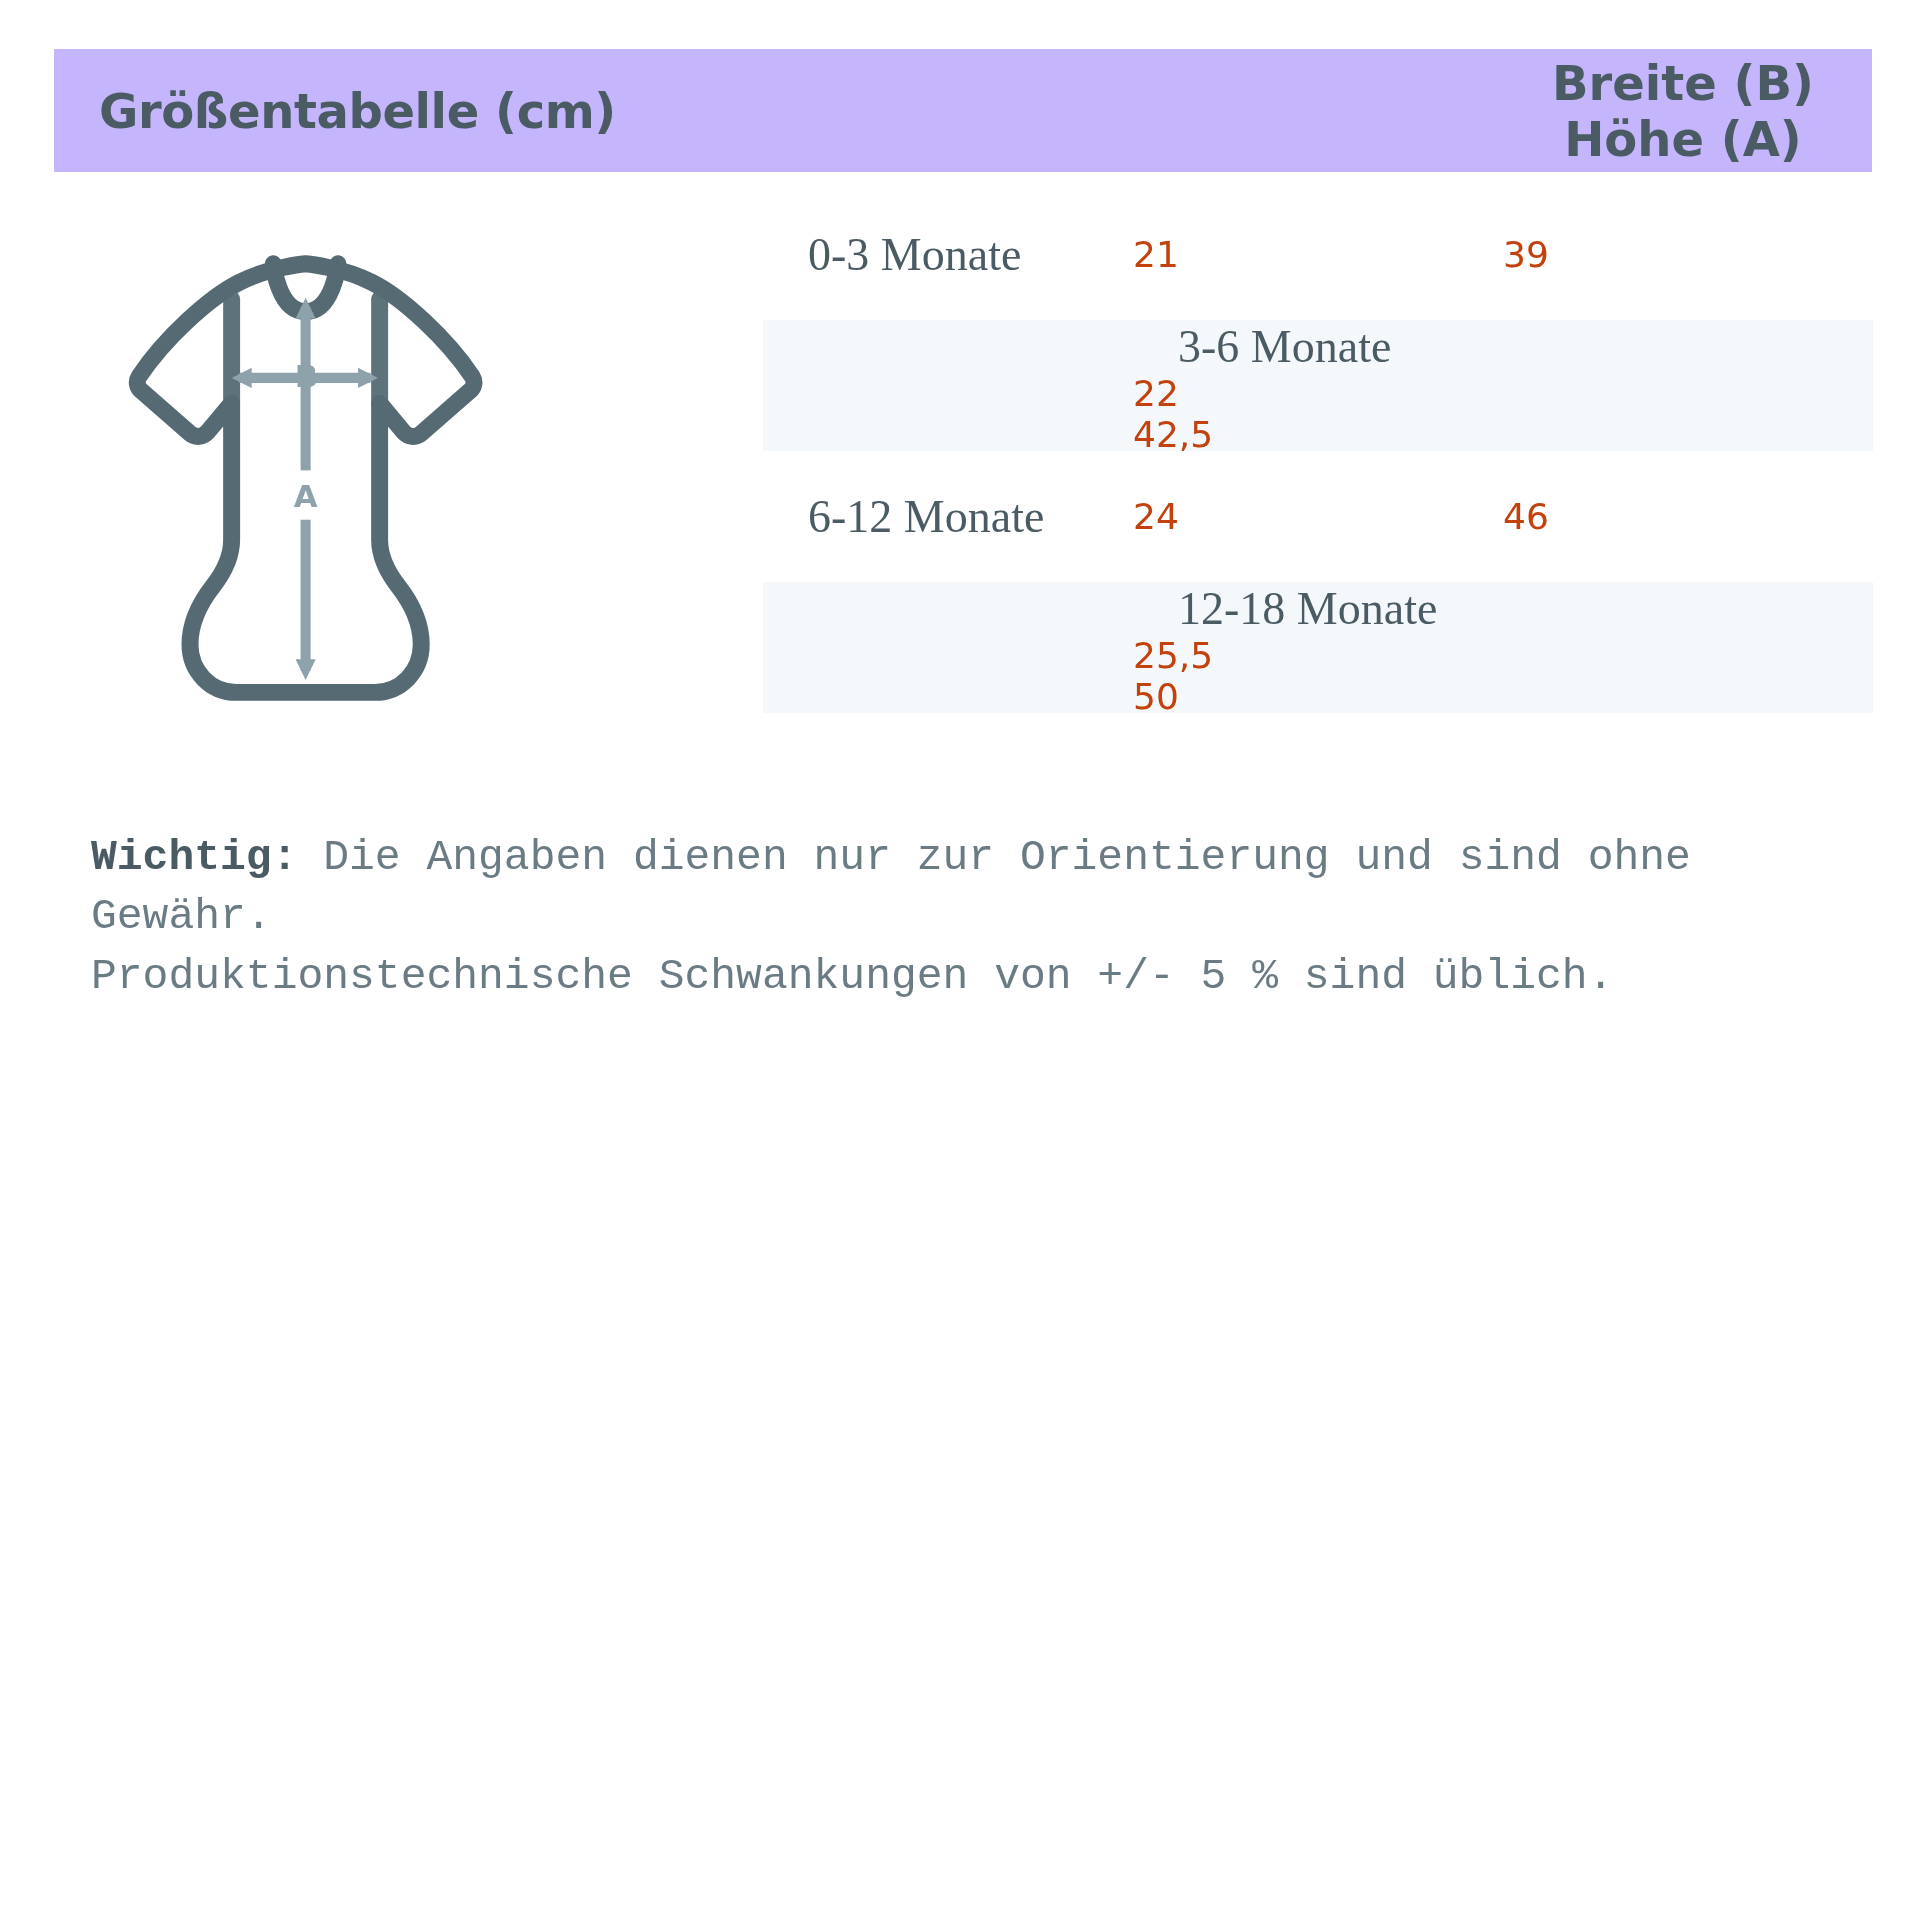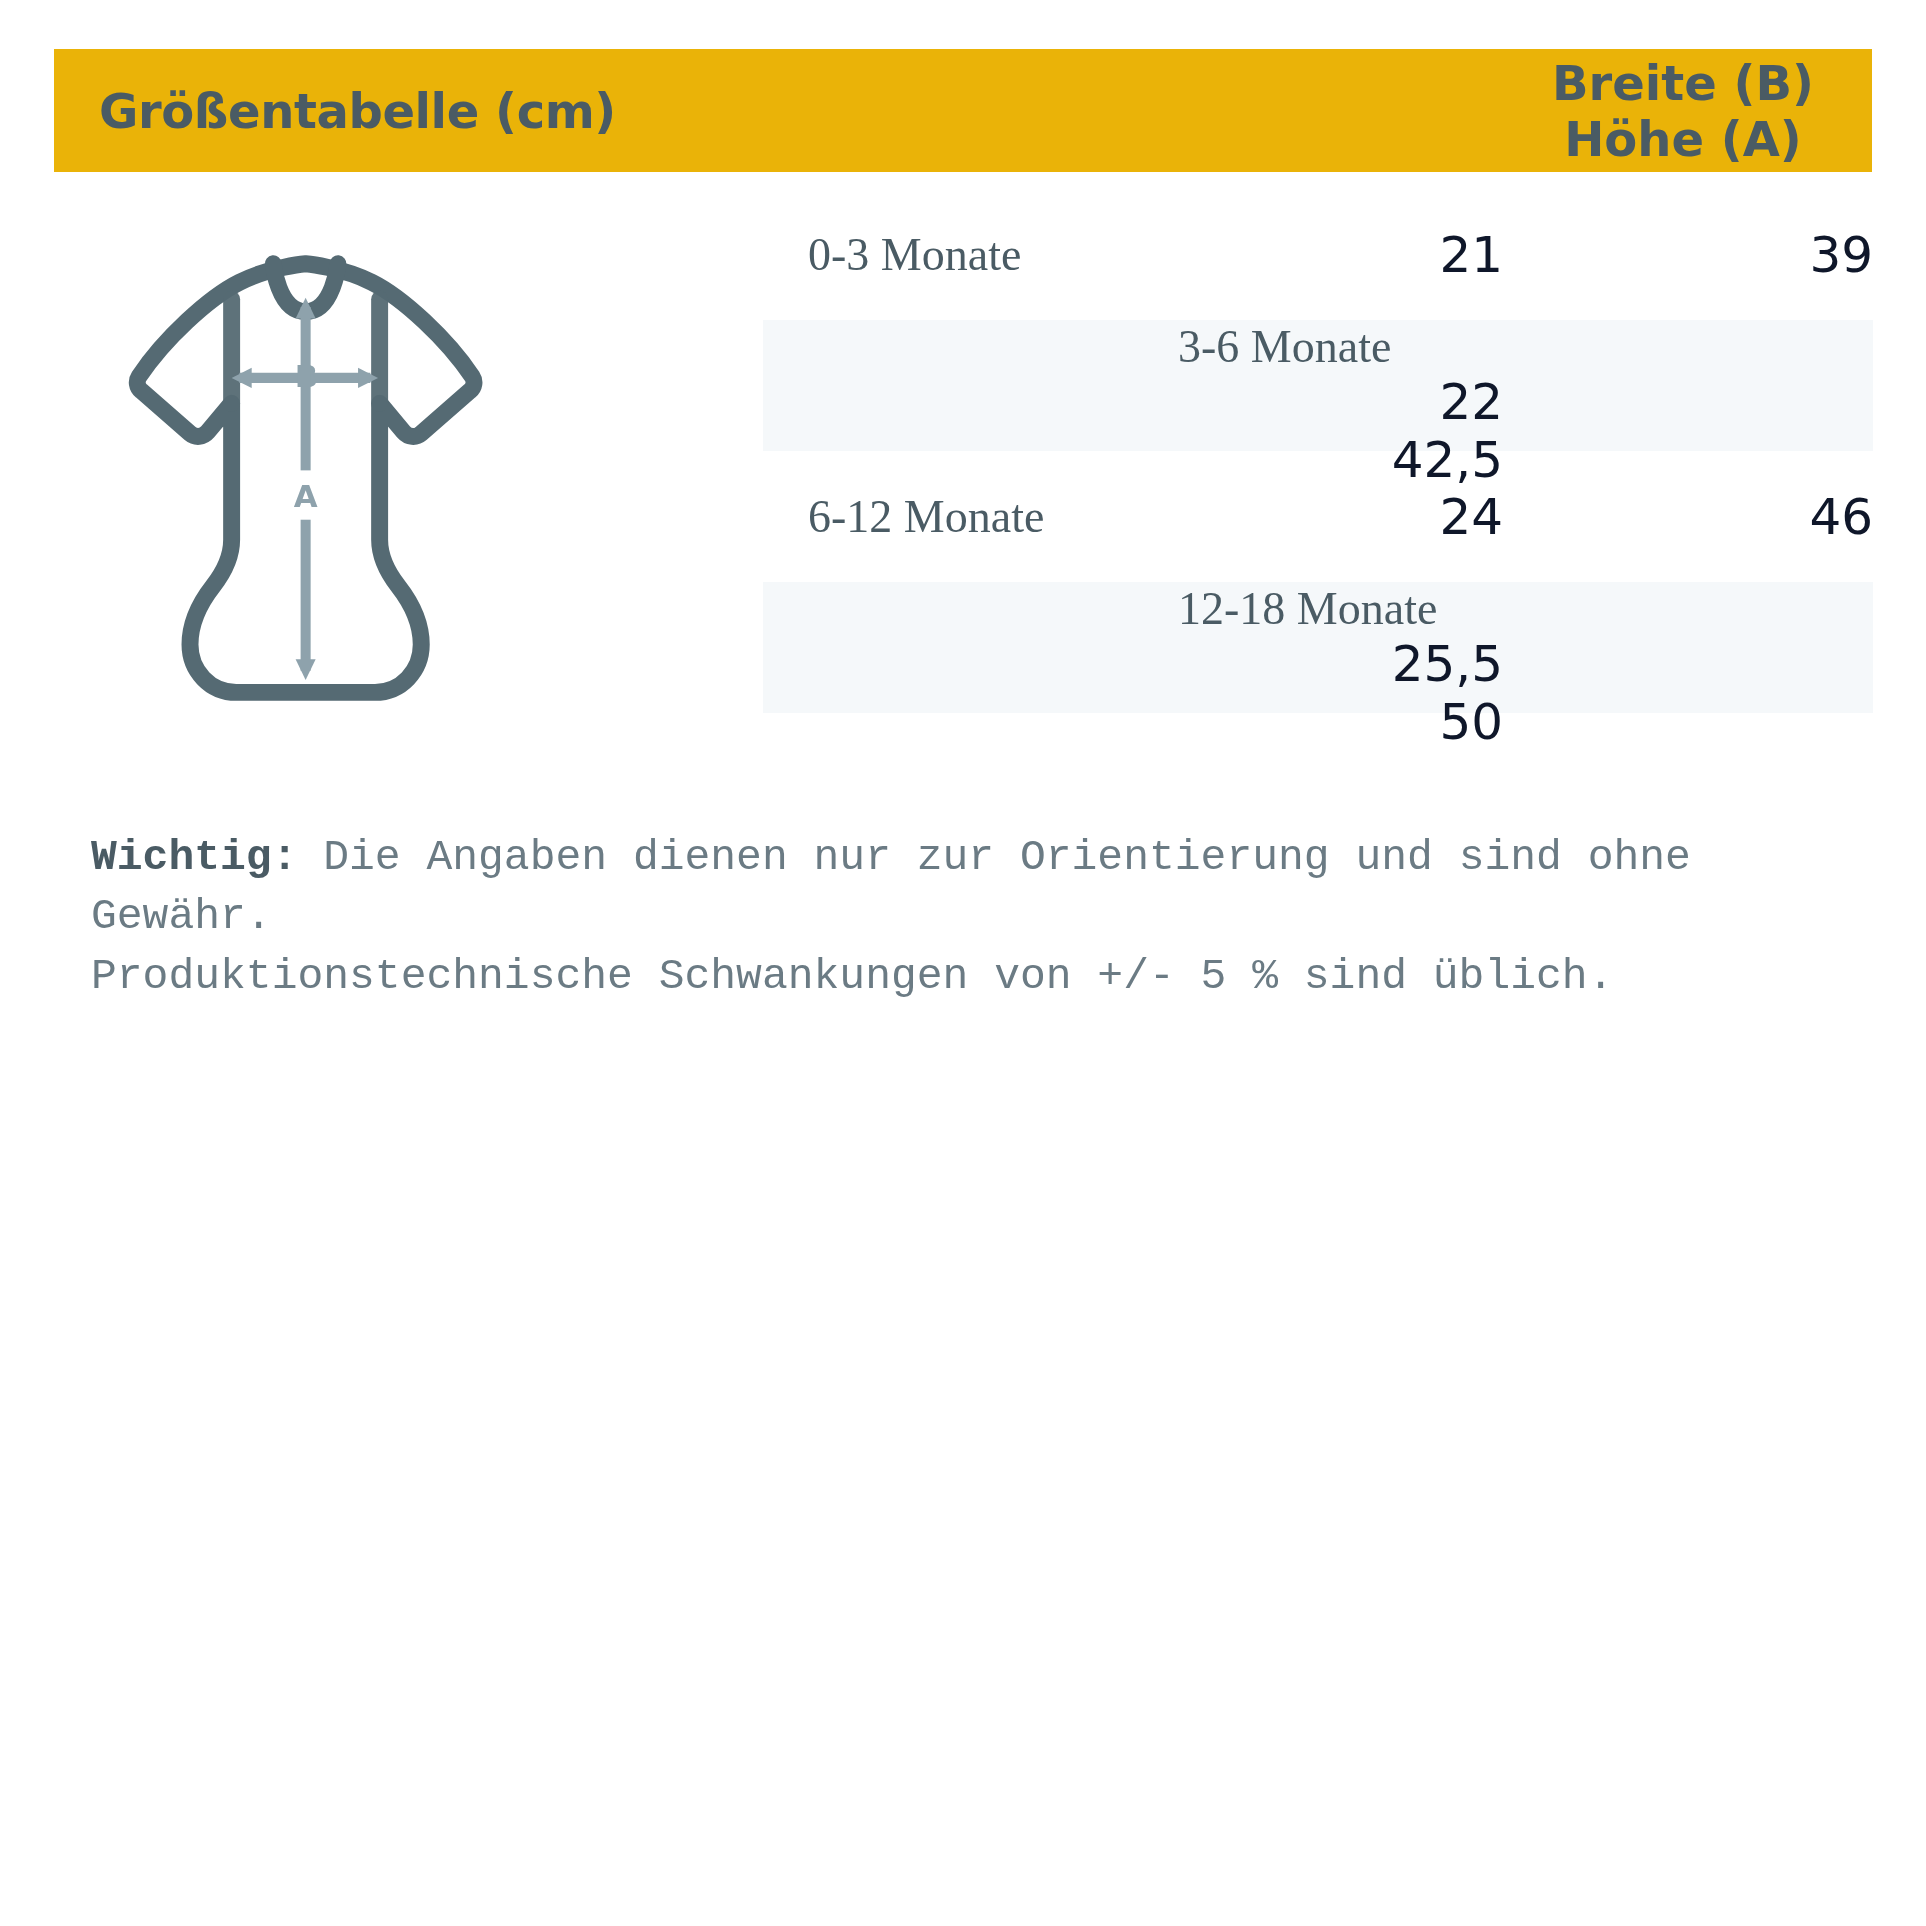--- a/index.html
+++ b/index.html
@@ -23,21 +23,21 @@
     padding: 0;
   }
 
   
   .header {
     position: absolute;
     left: 54px;
     top: 49px;
     width: 1818px;
     height: 123px;
-    background: #eab308;
+    background: #c4b5fd;
     display: flex;
     align-items: center;
     box-sizing: border-box;
   }
   .header-title {
     font-size: 48px;
     font-weight: bold;
     color: #4a5b64;
     padding-left: 45px;
     letter-spacing: -0.4px;
@@ -87,23 +87,23 @@
     width: 370px;
     font-size: 46px;
     color: #4a5b64;
     padding-left: 45px;
     box-sizing: border-box;
     white-space: nowrap;
     font-family: Liberation Serif, serif;
   }
   .cell-num {
     width: 370px;
-    font-size: 50px;
-    color: #0f172a;
-    text-align: right;
+    font-size: 36px;
+    color: #c2410c;
+    text-align: left;
     box-sizing: border-box;
     white-space: nowrap;
   }
 
   
   .note {
     position: absolute;
     left: 91px;
     top: 828px;
     width: 1772px;

